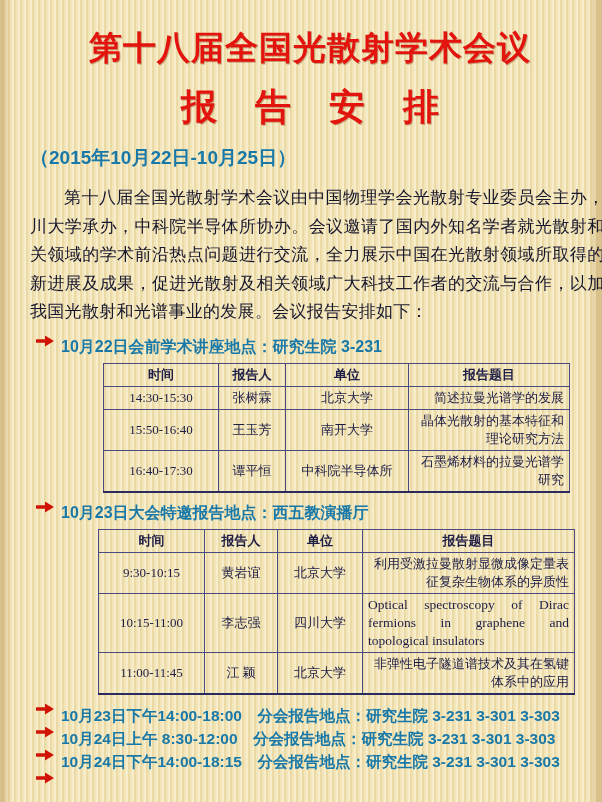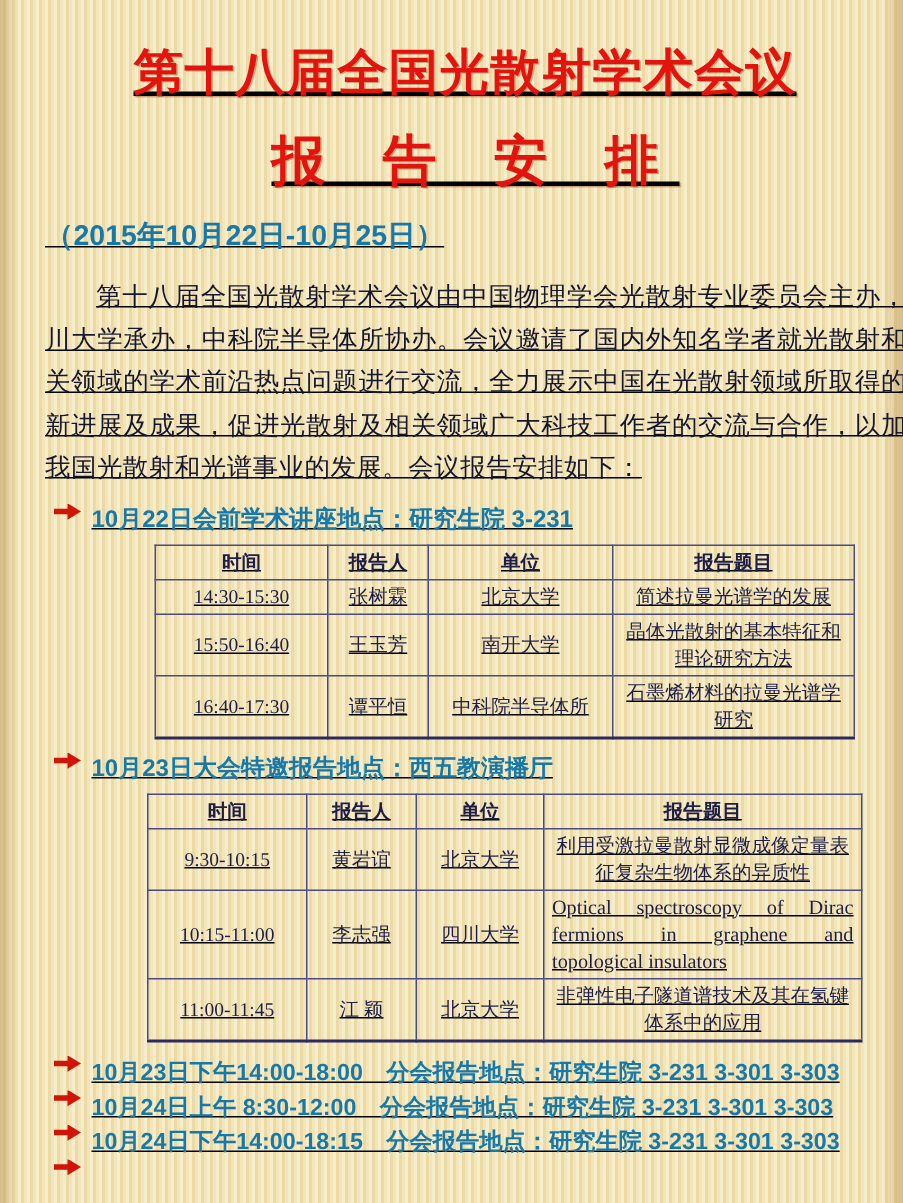--- a/index.html
+++ b/index.html
@@ -6,21 +6,21 @@
   .page{
     position:relative;
     width:602px;height:802px;
     overflow:hidden;
     font-family:"Liberation Sans",sans-serif;
     background-color:#f1e2b6;
     background-image:
       linear-gradient(90deg, rgba(172,130,60,0.45) 0px, rgba(172,130,60,0) 12px, rgba(172,130,60,0) 588px, rgba(172,130,60,0.45) 602px),
       repeating-linear-gradient(90deg, #f7edca 0px, #f7edca 2px, #ecdaa6 2px, #ecdaa6 4px, #f2e5ba 4px, #f2e5ba 6px);
   }
-  .content{padding:20px 12px 0 30px;text-decoration:underline;}
+  .content{padding:20px 12px 0 30px;}
 
   .title1{
     margin:6px 0 0; text-align:center;
     font-size:33px; line-height:44px; font-weight:bold;
     color:#e3140e; letter-spacing:1px;
     text-shadow:1px 1px 0 rgba(120,40,10,0.35);
   }
   .title2{
     margin:16px; text-align:center;
     font-size:36px; line-height:42px; font-weight:bold;
@@ -58,21 +58,21 @@
   }
   table.sched td, table.sched th{
     padding:2px 5px; font-size:13px; line-height:18px; overflow:hidden;
   }
   table.t1, table.t2{border-top:1.5px solid #2a2a5e; border-bottom:2px solid #2a2a5e;}
   .t1 td,.t1 th,.t2 td,.t2 th{border:1px solid #4a4a80;}
   .t1{margin:5px 0 0 73px; width:467px;}
   .t2{margin:5px 0 0 68px; width:477px;}
   th{font-weight:bold; text-align:center;}
   td.c-time, td.c-speaker, td.c-unit{text-align:center;}
-  td.c-title{text-align:center;}
+  td.c-title{text-align:right;}
   .t2 td.c-title.en{font-size:13.5px; text-align:justify;}
   .t1 .c-time{width:104px;} .t1 .c-speaker{width:56px;} .t1 .c-unit{width:112px;}
   .t2 .c-time{width:95px;} .t2 .c-speaker{width:62px;} .t2 .c-unit{width:74px;}
 
   .bullets{margin:9px 0 0 6px; padding:0; list-style:none;}
   .bullets .sec-line{margin:0; line-height:23px; font-size:15.5px;}
 </style>
 </head>
 <body>
 

